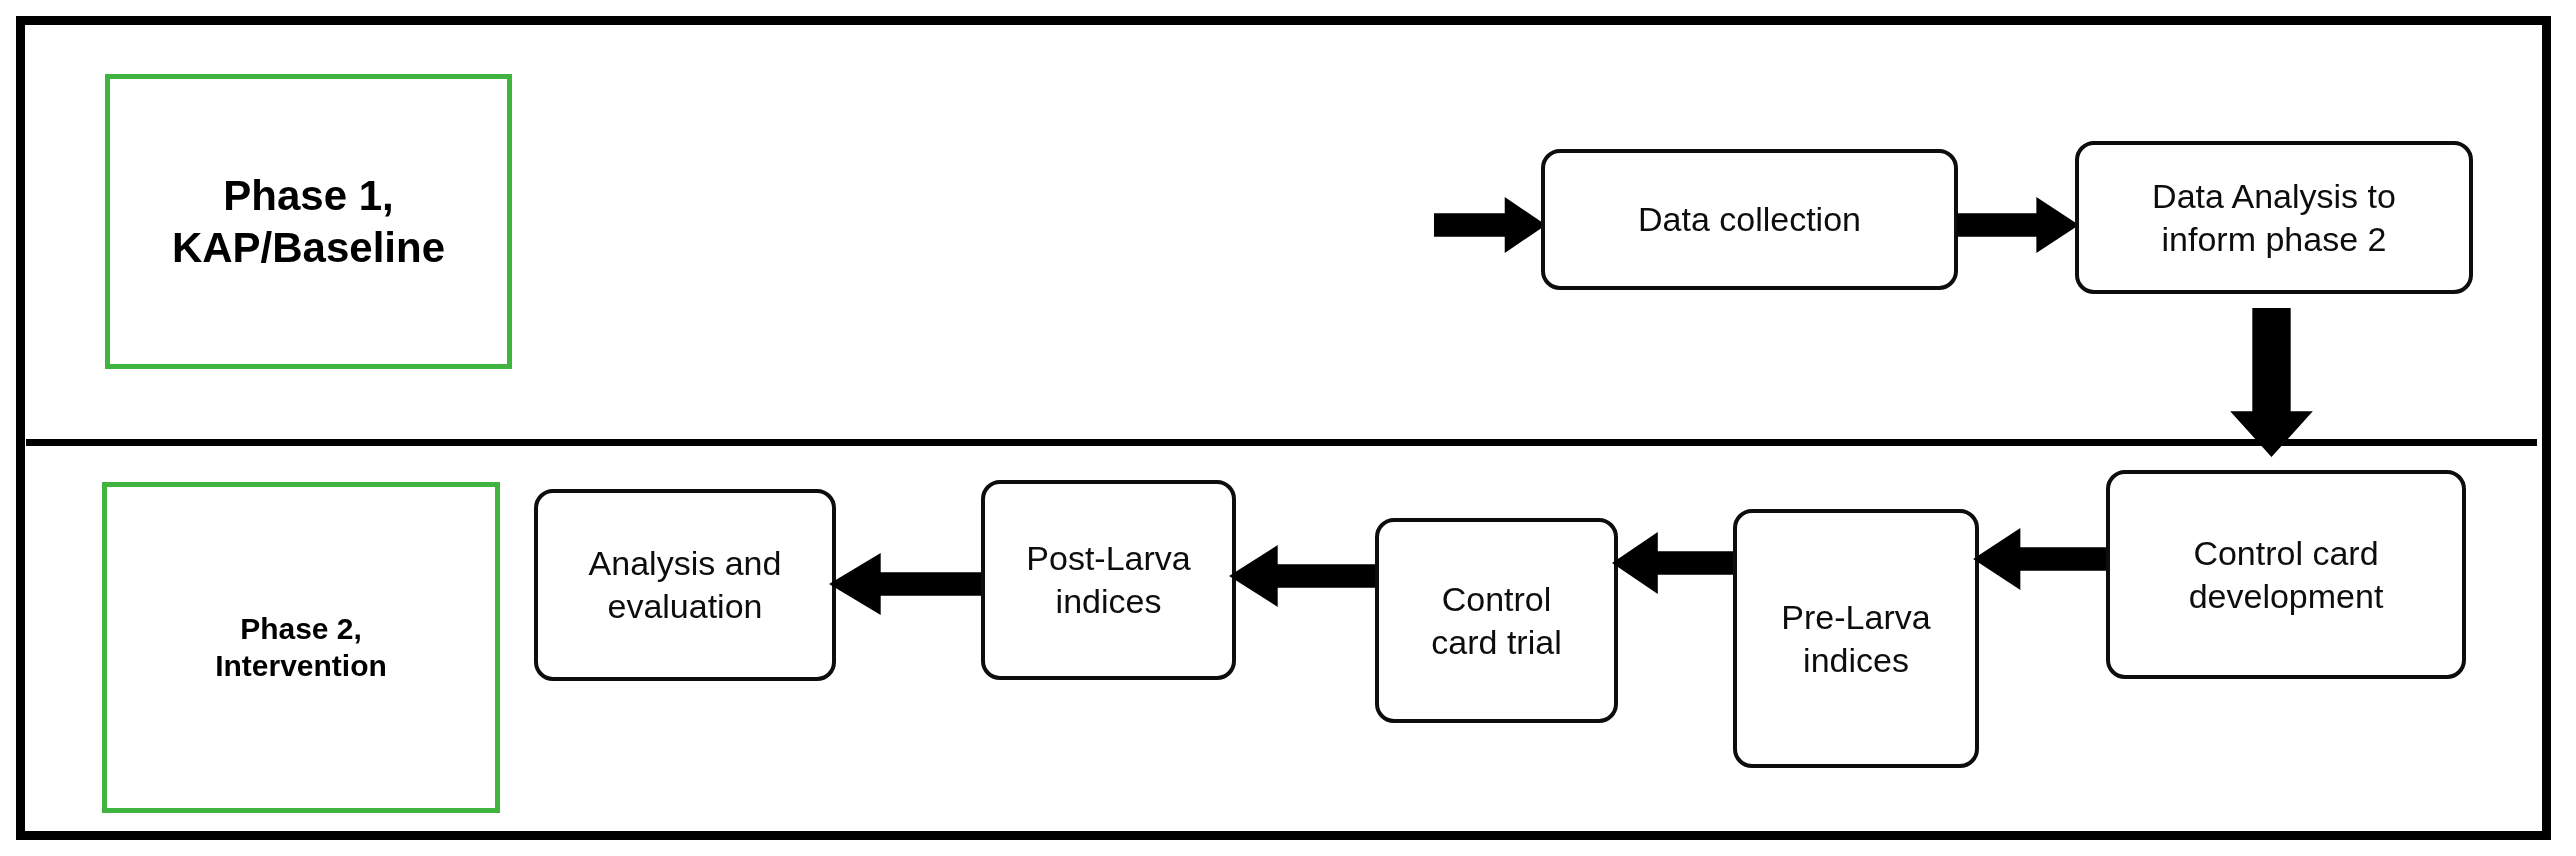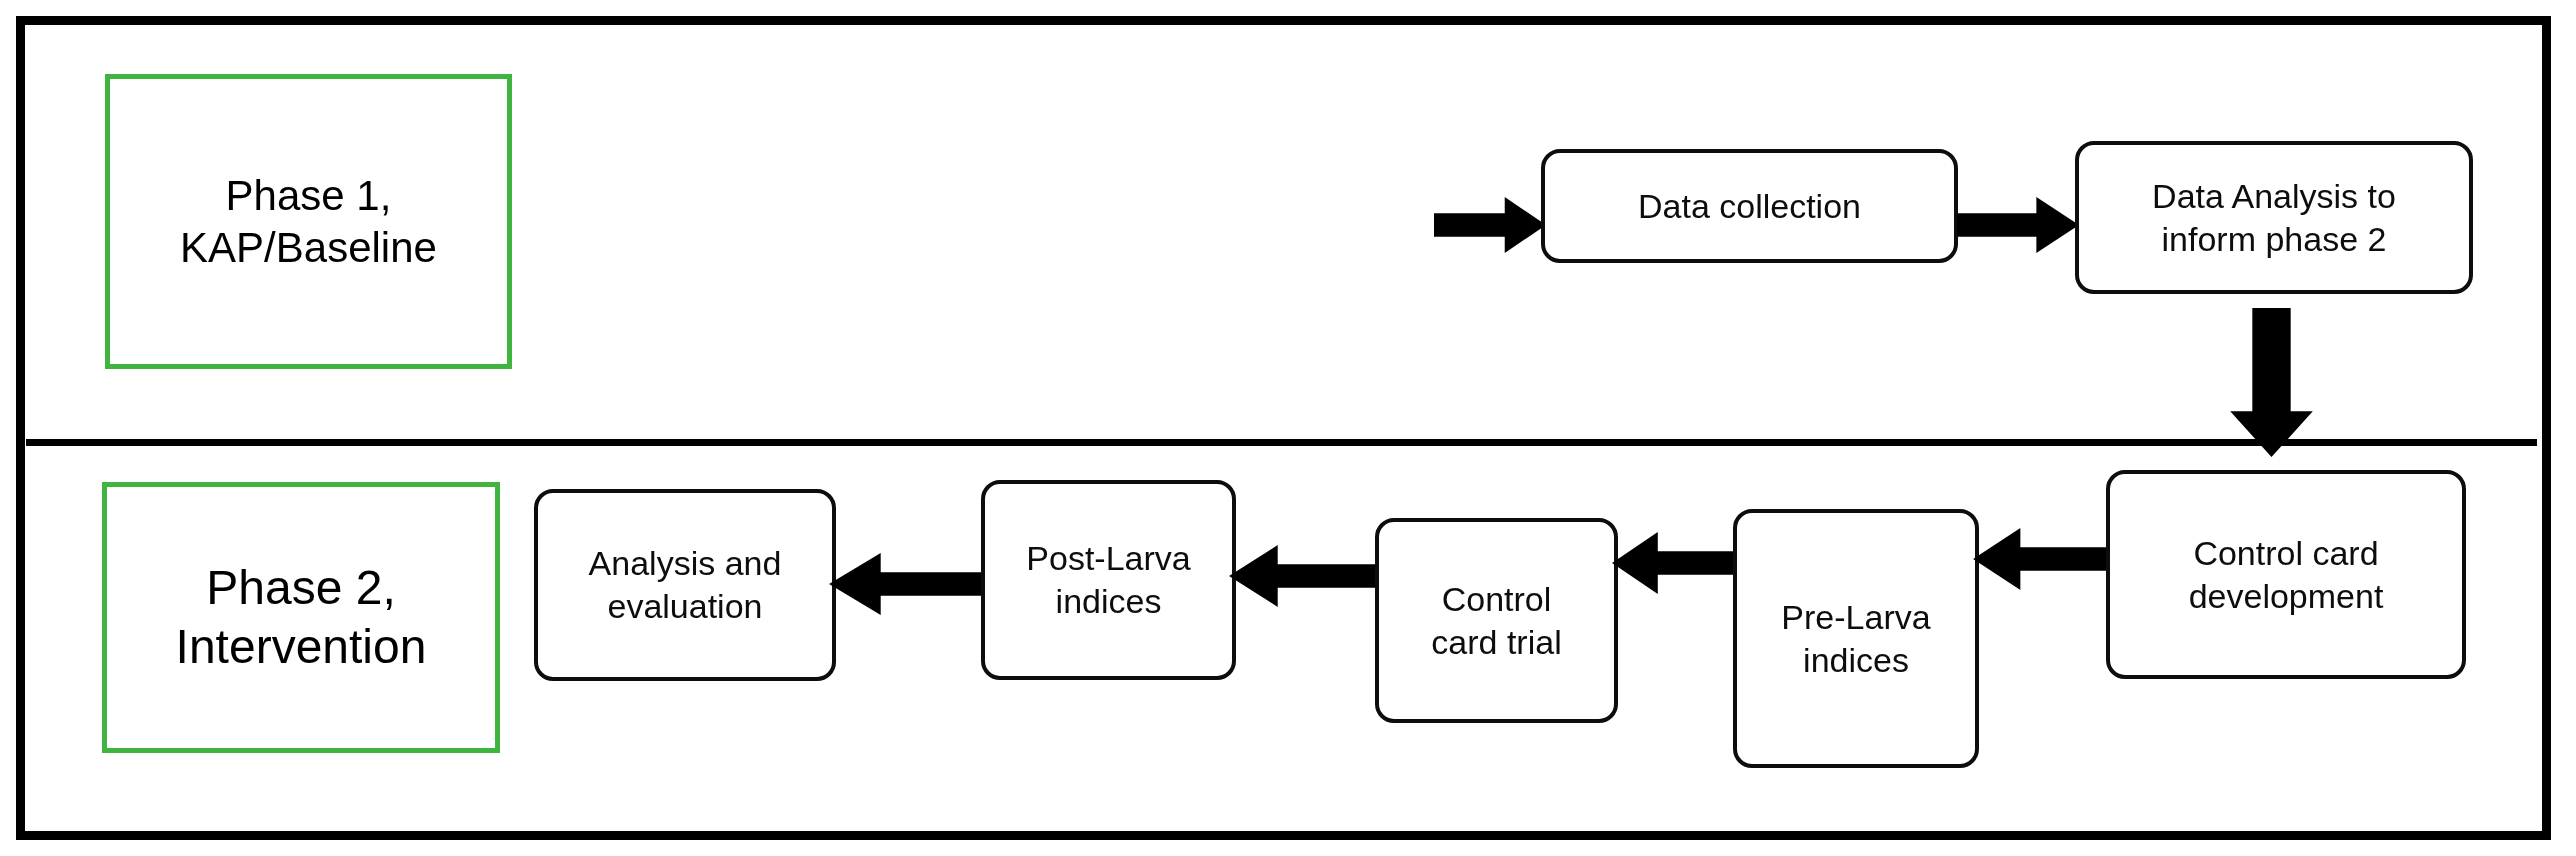--- a/index.html
+++ b/index.html
@@ -47,40 +47,40 @@
     position: absolute;
     border: 5.9px solid #3fb43f;
     box-sizing: border-box;
     background: #ffffff;
     display: flex;
     align-items: center;
     justify-content: center;
     text-align: center;
     color: #000000;
     line-height: 1.22;
-    font-weight: 400;
+    font-weight: 700;
   }
   .phase-label .ptext {
     display: block;
     white-space: pre-line;
   }
 
   #phase1-label {
     left: 105px;
     top: 74px;
     width: 407px;
     height: 295px;
     font-size: 42px;
   }
   #phase2-label {
     left: 102px;
     top: 482px;
     width: 398px;
-    height: 271px;
-    font-size: 48px;
+    height: 331px;
+    font-size: 30px;
   }
 
   
   .proc-box {
     position: absolute;
     border: 4.4px solid #0d0d0d;
     border-radius: 19px;
     box-sizing: border-box;
     background: #ffffff;
     display: flex;
@@ -92,21 +92,21 @@
     font-weight: 400;
     padding: 2.9px 10.3px;
   }
   .proc-box .btext {
     display: block;
     white-space: pre-line;
   }
 
   
   #box-kap          { left: 727px;  top: 136px; width: 709px;  height: 165px; font-size: 34px; }
-  #box-datacoll     { left: 1541px; top: 149px; width: 417px;  height: 114px; font-size: 34px; }
+  #box-datacoll     { left: 1541px; top: 149px; width: 417px;  height: 141px; font-size: 34px; }
   #box-dataanalysis { left: 2075px; top: 141px; width: 398px;  height: 153px; font-size: 34px; }
 
   
   #box-analysis     { left: 534px;  top: 489px; width: 302px;  height: 192px; font-size: 34px; }
   #box-postlarva    { left: 981px; top: 480px; width: 255px;  height: 200px; font-size: 34px; }
   #box-cardtrial    { left: 1375px; top: 479px; width: 243px;  height: 205px; font-size: 34px; margin-top: 39px; }
   #box-prelarva     { left: 1733px; top: 477px; width: 246px;  height: 259px; font-size: 34px; margin-top: 32px; }
   #box-carddev      { left: 2106px; top: 470px; width: 360px;  height: 209px; font-size: 34px; }
 
   

